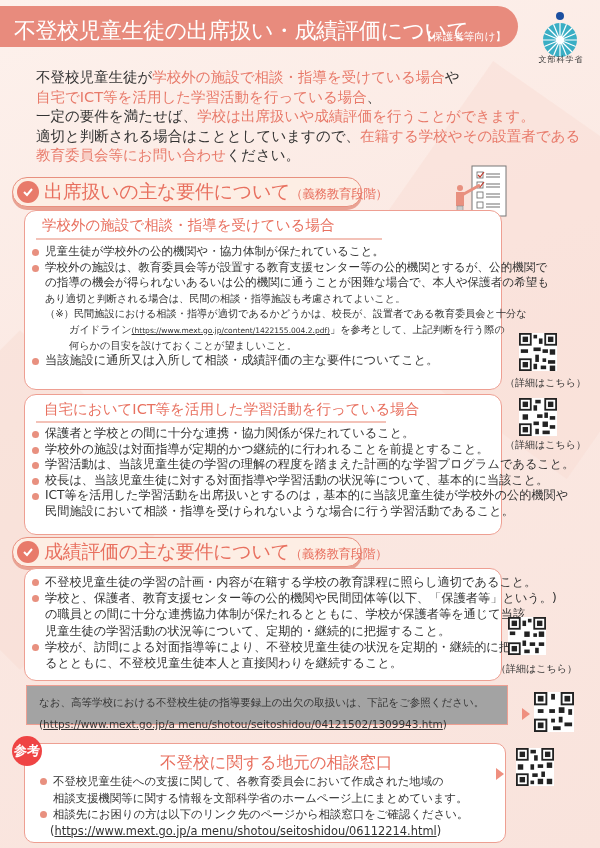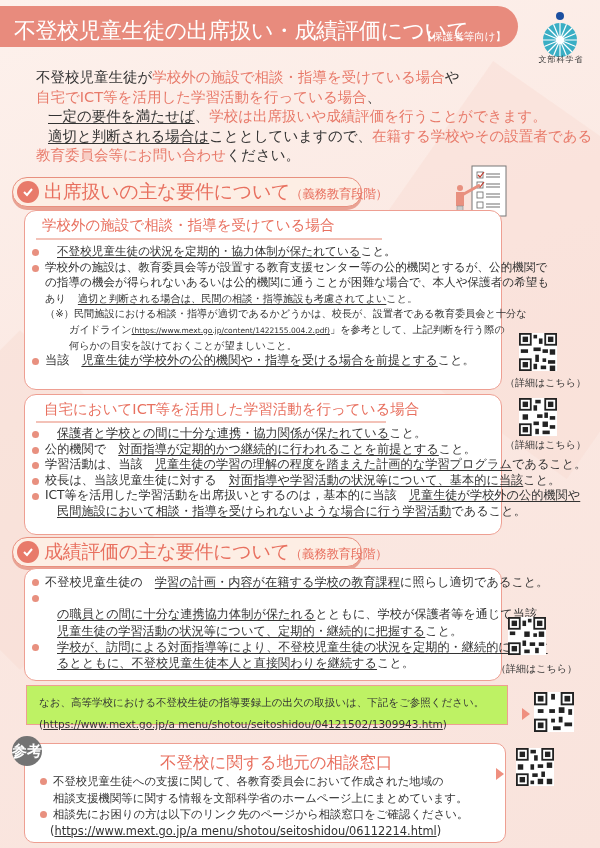--- a/index.html
+++ b/index.html
@@ -22,21 +22,21 @@
   }
   .header-sub {
     position:absolute; right:12px; bottom:3px; font-size:10.5px; color:#fff;
   }
   .logo { position:absolute; left:535px; top:4px; width:50px; height:62px; }
   .logo-caption { position:absolute; left:531px; top:54px; font-size:8px; color:#333; width:60px; text-align:center; letter-spacing:1px; }
 
   .intro { position:absolute; left:36px; top:68px; width:520px; font-size:14.5px; line-height:19.5px; color:#333; }
   .intro .line { white-space:nowrap; }
   .hl { color:#e87a6a; }
-  .ul { text-decoration:underline; text-underline-offset:2px;margin-left:12px; }
+  .ul { text-underline-offset:2px; }
 
   .sec-pill {
     position:absolute; height:30px; border:1.5px solid #e8907f; border-radius:16px;
     background:#fdeee4; box-shadow: 0 3px 0 #e9a394;
     display:flex; align-items:center; padding-left:4px;
   }
   .check-icon { width:22px; height:22px; border-radius:50%; background:#e87a6a; display:flex; align-items:center; justify-content:center; margin-right:5px; flex:none; }
   .sec-title { font-size:19px; color:#e8705f; white-space:nowrap; letter-spacing:-0.3px; }
   .sec-title small { font-size:12.5px; color:#e8705f;margin-top:48px; }
 
@@ -50,28 +50,28 @@
   .bullets { position:absolute; font-size:11.6px; line-height:15.6px; color:#333; }
   .bullet { position:relative; padding-left:15px; white-space:nowrap; }
   .bullet::before { content:""; position:absolute; left:2px; top:5px; width:7px; height:7px; border-radius:50%; background:#e8907f; }
   .note { font-size:10.2px; line-height:15.3px; padding-left:15px; white-space:nowrap; }
   .note .indent { padding-left:24px; display:block; }
   .url-small { font-size:7.5px; text-decoration:underline;text-align:right; }
   .small-text { font-size:10.2px; }
   .qr-svg { position:absolute; }
   .qr-caption { position:absolute; font-size:10px; color:#333; white-space:nowrap; }
 
-  .hs-box { position:absolute; left:26px; top:685px; width:482px; height:40px; background:#bef264; border:1.2px solid #ee9f92; }
+  .hs-box { position:absolute; left:26px; top:685px; width:482px; height:40px; background:#a3a3a3; border:1.2px solid #ee9f92; }
   .hs-text { position:absolute; left:12px; top:10px; font-size:10.5px; white-space:nowrap; color:#333; }
   .hs-url { position:absolute; left:12px; top:32px; font-size:10.5px; white-space:nowrap; color:#333; }
   .hs-url span { text-decoration:underline; }
   .arrow-icon { position:absolute; width:0; height:0; border-top:6px solid transparent; border-bottom:6px solid transparent; border-left:8px solid #ef8f7f; }
 
   .ref-box { position:absolute; left:24px; top:743px; width:482px; height:100px; background:#fff; border:1.2px solid #ee9f92; border-radius:10px; }
-  .ref-badge { position:absolute; left:12px; top:736px; width:30px; height:30px; border-radius:50%; background:#737373; color:#fff; font-size:15px; display:flex; align-items:center; justify-content:center; font-weight:bold; }
+  .ref-badge { position:absolute; left:12px; top:736px; width:30px; height:30px; border-radius:50%; background:#ef4444; color:#fff; font-size:13px; display:flex; align-items:center; justify-content:center; font-weight:bold; }
   .ref-title { position:absolute; left:160px; top:752px; font-size:16.5px; color:#e8705f; white-space:nowrap; }
   .ref-bullets { position:absolute; left:38px; top:773px; font-size:11.4px; line-height:16.6px; }
   .ref-url { padding-left:12px; white-space:nowrap; }
   .ref-url span { text-decoration:underline; }
 </style>
 </head>
 <body>
 
 <div class="bgshape1"></div>
 <div class="bgshape2"></div>
@@ -137,28 +137,28 @@
         <path d="M2 6 l3 3 l5 -6" stroke="#fff" stroke-width="2" fill="none"></path>
       </svg>
   </span>
   <span class="sec-title"><span>出席扱いの主な要件について</span><small>（義務教育段階）</small></span>
 </div>
 
 <div class="box" style="left:24px;top:210px;width:478px;height:180px;"></div>
 <div class="box-title" style="left:42px;top:216px;">学校外の施設で相談・指導を受けている場合</div>
 <div class="title-rule" style="left:36px;top:238px;width:346px;"></div>
 <div class="bullets" style="left:30px;top:244px;">
-  <div class="bullet"><span class="ul">不登校児童生徒の状況を定期的・協力体制が保たれている</span><span>こと。</span></div>
+  <div class="bullet"><span class="ul">児童生徒が学校外の公的機関や・協力体制が保たれている</span><span>こと。</span></div>
   <div class="bullet"><span>学校外の施設は、教育委員会等が設置する教育支援センター等の公的機関とするが、公的機関で</span><br><span>の指導の機会が得られないあるいは公的機関に通うことが困難な場合で、本人や保護者の希望も</span><br><span class="small-text">あり</span><span class="ul small-text">適切と判断される場合は、民間の相談・指導施設も考慮されてよい</span><span class="small-text">こと。</span></div>
   <div class="note">
     <span>（※）民間施設における相談・指導が適切であるかどうかは、校長が、設置者である教育委員会と十分な</span>
     <span class="indent"><span>ガイドライン</span><span class="url-small">(https://www.mext.go.jp/content/1422155.004.2.pdf)</span><span>」を参考として、上記判断を行う際の</span></span>
     <span class="indent">何らかの目安を設けておくことが望ましいこと。</span>
   </div>
-  <div class="bullet" style="font-size:12.2px;"><span>当該</span><span class="ul">児童生徒が学校外の公的機関や・指導を受ける場合を前提とする</span><span>こと。</span></div>
+  <div class="bullet" style="font-size:12.2px;"><span>当該</span><span class="ul">施設に通所又は入所して相談・成績評価の主な要件について</span><span>こと。</span></div>
 </div>
 <svg class="qr-svg" style="left:519px;top:333px;" width="38" height="38" viewBox="0 0 21 21">
     <rect width="21" height="21" fill="#fff"></rect>
     <g fill="#222">
       <rect x="0" y="0" width="7" height="7"></rect>
       <rect x="14" y="0" width="7" height="7"></rect>
       <rect x="0" y="14" width="7" height="7"></rect>
     </g>
     <g fill="#fff">
       <rect x="1" y="1" width="5" height="5"></rect>
@@ -213,39 +213,39 @@
       <rect x="8" y="13" width="3" height="2"></rect>
       <rect x="13" y="13" width="3" height="3"></rect>
       <rect x="17" y="15" width="3" height="2"></rect>
       <rect x="9" y="17" width="2" height="3"></rect>
       <rect x="13" y="18" width="4" height="2"></rect>
     </g>
   </svg>
 <div class="qr-caption" style="left:505px;top:438px;">（詳細はこちら）</div>
 <div class="bullets" style="left:30px;top:426px;font-size:12.2px;line-height:15.6px;">
   <div class="bullet"><span class="ul">保護者と学校との間に十分な連携・協力関係が保たれている</span><span>こと。</span></div>
-  <div class="bullet"><span>公的機関で</span><span class="ul">対面指導が定期的かつ継続的に行われることを前提とする</span><span>こと。</span></div>
+  <div class="bullet"><span>学校外の施設は</span><span class="ul">対面指導が定期的かつ継続的に行われることを前提とする</span><span>こと。</span></div>
   <div class="bullet"><span>学習活動は、当該</span><span class="ul">児童生徒の学習の理解の程度を踏まえた計画的な学習プログラム</span><span>であること。</span></div>
   <div class="bullet"><span>校長は、当該児童生徒に対する</span><span class="ul">対面指導や学習活動の状況等について、基本的に当該</span><span>こと。</span></div>
   <div class="bullet"><span>ICT等を活用した学習活動を出席扱いとするのは，基本的に当該</span><span class="ul">児童生徒が学校外の公的機関や</span><br><span class="ul">民間施設において相談・指導を受けられないような場合に行う学習活動</span><span>であること。</span></div>
 </div>
 
 <div class="sec-pill" style="left:12px;top:537px;width:350px;">
   <span class="check-icon">
     <svg width="12" height="12" viewBox="0 0 12 12">
         <path d="M2 6 l3 3 l5 -6" stroke="#fff" stroke-width="2" fill="none"></path>
       </svg>
   </span>
   <span class="sec-title"><span>成績評価の主な要件について</span><small>（義務教育段階）</small></span>
 </div>
 
 <div class="box" style="left:24px;top:568px;width:478px;height:113px;"></div>
 <div class="bullets" style="left:30px;top:574px;font-size:12.2px;line-height:16.2px;">
   <div class="bullet"><span>不登校児童生徒の</span><span class="ul">学習の計画・内容が在籍する学校の教育課程</span><span>に照らし適切であること。</span></div>
-  <div class="bullet"><br><span class="ul">の職員との間に十分な連携協力体制が保たれる</span><span>とともに、学校が保護者等を通じて当該</span><br><span class="ul">児童生徒の学習活動の状況等について、定期的・継続的に把握する</span><span>こと。</span></div>
+  <div class="bullet"><span class="ul">学校と、保護者、教育支援センター等の公的機関や民間団体等(以下、「保護者等」という。)</span><br><span class="ul">の職員との間に十分な連携協力体制が保たれる</span><span>とともに、学校が保護者等を通じて当該</span><br><span class="ul">児童生徒の学習活動の状況等について、定期的・継続的に把握する</span><span>こと。</span></div>
   <div class="bullet"><span class="ul">学校が、訪問による対面指導等により、不登校児童生徒の状況を定期的・継続的に把握す</span><br><span class="ul">るとともに、不登校児童生徒本人と直接関わりを継続する</span><span>こと。</span></div>
 </div>
 <svg class="qr-svg" style="left:508px;top:617px;" width="38" height="38" viewBox="0 0 21 21">
     <rect width="21" height="21" fill="#fff"></rect>
     <g fill="#222">
       <rect x="0" y="0" width="7" height="7"></rect>
       <rect x="14" y="0" width="7" height="7"></rect>
       <rect x="0" y="14" width="7" height="7"></rect>
     </g>
     <g fill="#fff">

